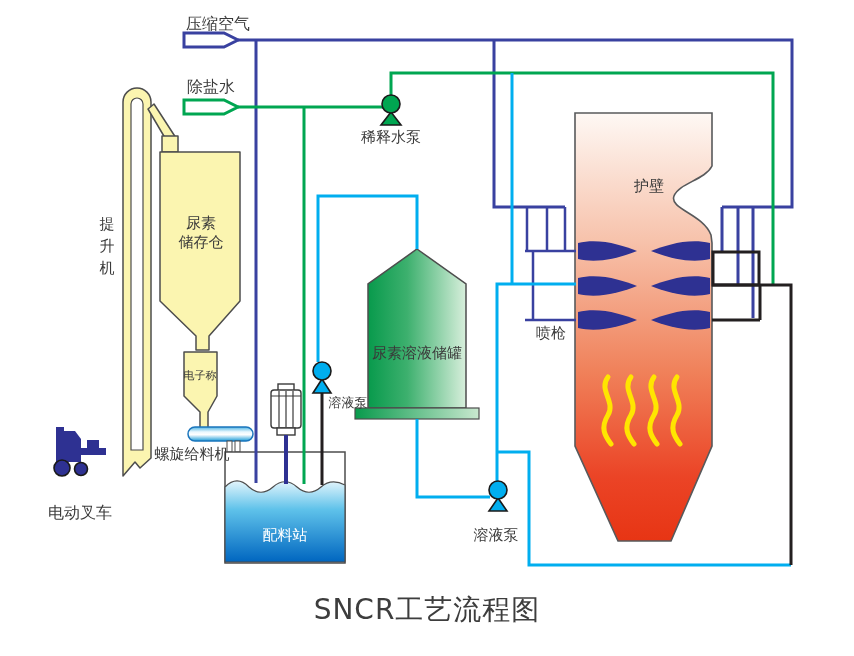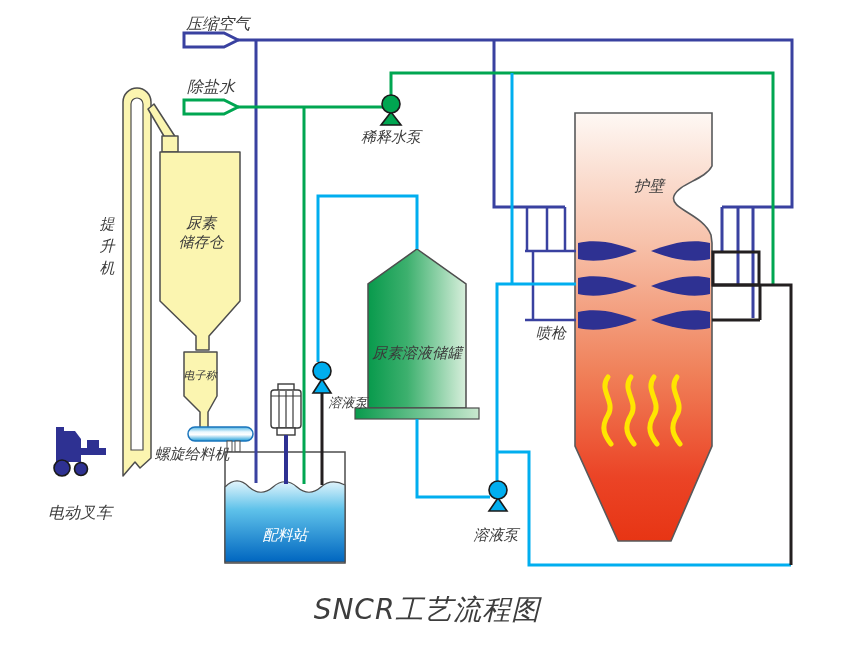--- a/index.html
+++ b/index.html
@@ -1,17 +1,17 @@
 <!DOCTYPE html>
 <html style="--c-compressed_air_pipe: #3941A0; --c-demin_water_pipe: #00A651; --c-solution_pipe: #00AEEF; --c-return_pipe: #231F20; --c-lance_jet: #2E3192; --c-equipment_yellow: #FBF5B0; --c-flame_yellow: #FFE500; --c-furnace_top: #FEF6F2; --c-furnace_bottom: #E73514; --c-tank_green: #089A4C; --c-liquid_blue: #0066C0;"><head>
 <meta charset="utf-8">
 <style>
   html,body{margin:0;padding:0;background:#ffffff;}
   .stage{position:relative;width:810px;height:656px;background:#fff;overflow:hidden;
-         font-family:"DejaVu Sans","Liberation Sans",sans-serif;font-style:italic;}
+         font-family:"DejaVu Sans","Liberation Sans",sans-serif;}
   svg{display:block;}
   
   .pipe{fill:none;stroke-width:3;stroke-linecap:butt;stroke-linejoin:miter;}
   .maze{stroke-width:2.5;}
   .p-air{stroke:var(--c-compressed_air_pipe,#3941A0);}
   .p-water{stroke:var(--c-demin_water_pipe,#00A651);}
   .p-sol{stroke:var(--c-solution_pipe,#00AEEF);}
   .p-ret{stroke:var(--c-return_pipe,#231F20);}
   
   .jet{fill:var(--c-lance_jet,#2E3192);stroke:none;}

